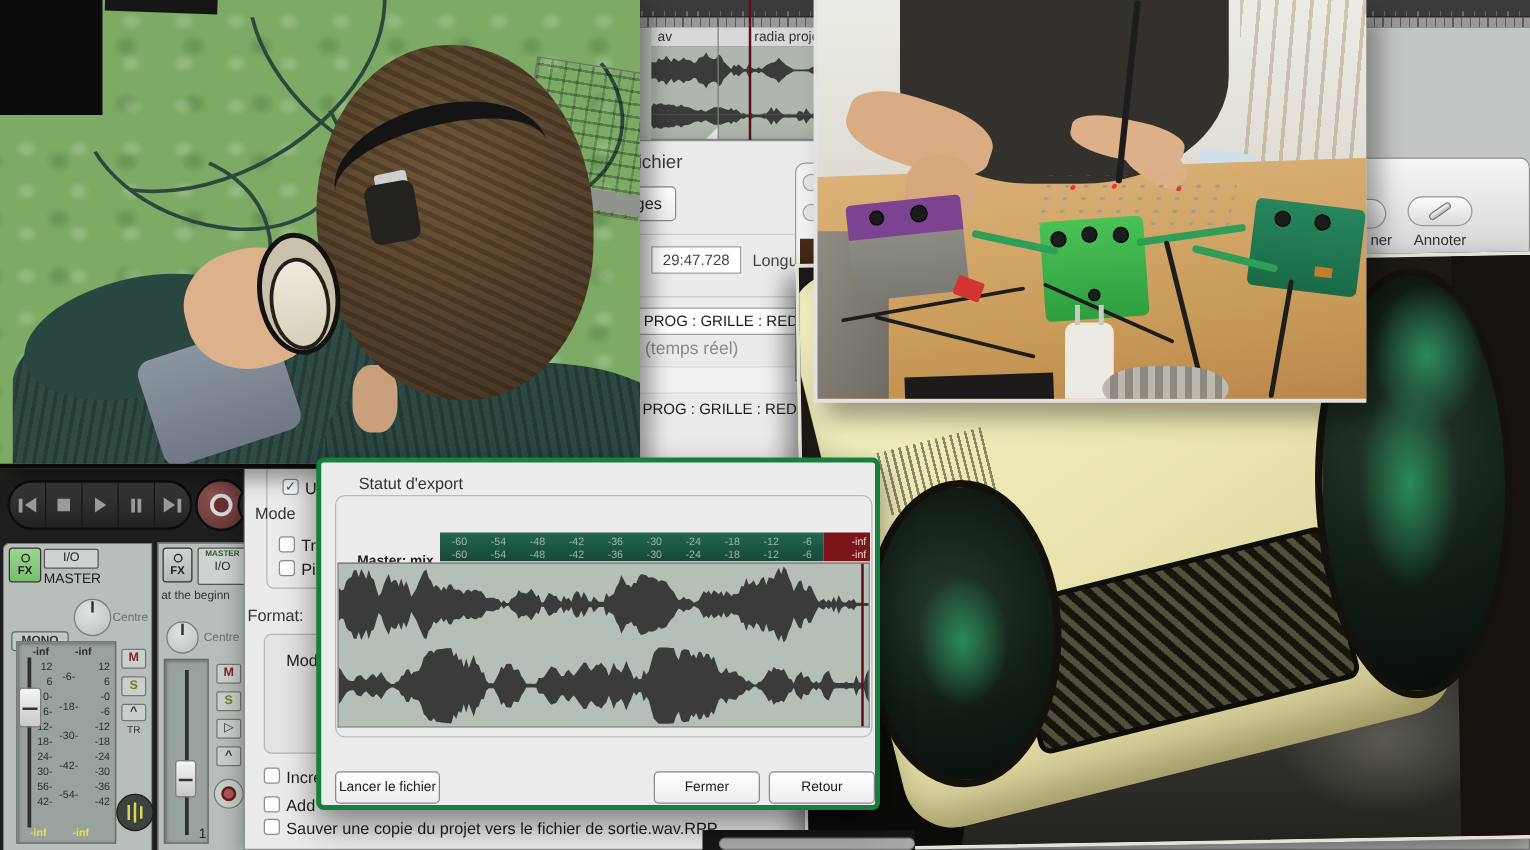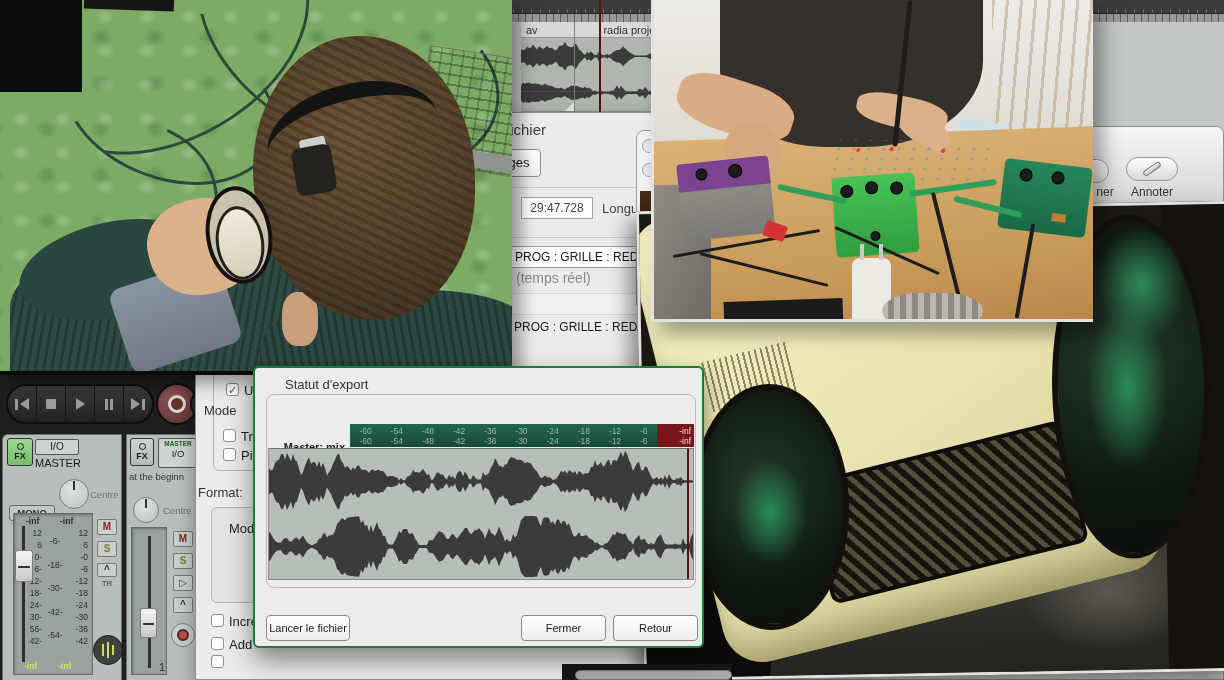--- a/index.html
+++ b/index.html
@@ -163,21 +163,21 @@
     background:radial-gradient(circle at 45% 35%,#6d5538,#54402a 60%,#42311f);
     background-image:repeating-linear-gradient(25deg,rgba(0,0,0,.2) 0 4px,transparent 4px 9px),radial-gradient(circle at 45% 35%,#6d5538,#54402a 60%,#42311f);}
   .l-band{left:266px;top:84px;width:174px;height:100px;border-radius:50%;border-top:16px solid #141414;transform:rotate(-14deg);}
   .l-pad{left:294px;top:146px;width:40px;height:48px;background:#23221e;border-radius:8px;transform:rotate(-10deg);}
   .l-clip{left:300px;top:138px;width:26px;height:16px;background:#cfcfcf;border-radius:3px;transform:rotate(-12deg);}
   .l-ring{left:206px;top:186px;width:66px;height:98px;border-radius:50%;background:#c9c2ad;border:4px solid #141210;transform:rotate(-8deg);}
   .l-cup{left:216px;top:206px;width:48px;height:74px;border-radius:50%;background:linear-gradient(#f0ebdc,#d6cfba);border:3px solid #23201a;transform:rotate(-8deg);}
   .l-neck{left:282px;top:292px;width:36px;height:54px;background:#c9a07b;border-radius:40%;}
 
   
-  .edialog{left:253px;top:366px;width:451px;height:282px;background:#ececec;border:2px solid #15803d;border-radius:6px;z-index:60;box-shadow:0 12px 26px rgba(0,0,0,.45);}
+  .edialog{left:253px;top:366px;width:451px;height:282px;background:#ececec;border:4px solid #15803d;border-radius:6px;z-index:60;box-shadow:0 12px 26px rgba(0,0,0,.45);}
   .ed-title{font-size:13px;color:#333;}
   .ed-group{border:1px solid #b8b8b8;border-radius:8px;}
   .ed-status{font-size:13px;color:#1c1c1c;text-align:center;width:100%;}
   .meter{display:flex;height:23px;}
   .m-label{width:82px;background:#cfcfcf;font-size:11px;font-weight:bold;color:#222;display:flex;align-items:center;justify-content:flex-end;padding-right:5px;margin-top:23px;}
   .m-green{flex:1;background:linear-gradient(#226550,#17483a);display:flex;flex-direction:column;justify-content:center;}
   .m-row{display:flex;justify-content:space-around;font-size:8.5px;color:#9fb5a8;line-height:10px;}
   .m-red{width:37px;background:#7a1518;display:flex;flex-direction:column;justify-content:center;align-items:flex-end;padding-right:3px;}
   .m-red span{font-size:8.5px;color:#f0d9d9;line-height:10px;}
   .wavebox{background:#b6beb8;border:1px solid #8a8a8a;border-top:1px solid #6f6f6f;}
@@ -347,20 +347,21 @@
     <div class="abs cb" style="left:27px;top:335px;"></div>
     <div class="abs cblabel" style="left:45px;top:335px;">Pis</div>
     <div class="abs rd-label" style="left:2px;top:372px;color:#333;">Format:</div>
     <div class="abs groupbox" style="left:15px;top:394px;width:58px;height:96px;background:#e3e3e3;"></div>
     <div class="abs cblabel" style="left:33px;top:408px;">Mode</div>
     <div class="abs cb" style="left:15px;top:501px;"></div>
     <div class="abs cblabel" style="left:33px;top:501px;">Incré</div>
     <div class="abs cb" style="left:15px;top:524px;"></div>
     <div class="abs cblabel" style="left:33px;top:524px;">Add</div>
     <div class="abs cb" style="left:15px;top:542px;"></div>
+    <div class="abs cblabel" style="left:33px;top:542px;">Sauver une copie du projet vers le fichier de sortie.wav.RPP</div>
   </div>
 
   <div class="abs preview">
     <div class="abs ptoolbar">
       <div class="abs pill" style="left:396px;top:32px;width:52px;">
           <div style="width:14px;height:8px;background:#555;clip-path:polygon(0 0,100% 50%,0 100%);"></div>
         </div>
       <div class="abs pilllabel" style="left:424px;top:58px;width:40px;">ner</div>
       <div class="abs pill" style="left:465px;top:30px;width:52px;">
           <div class="pencil"></div>

